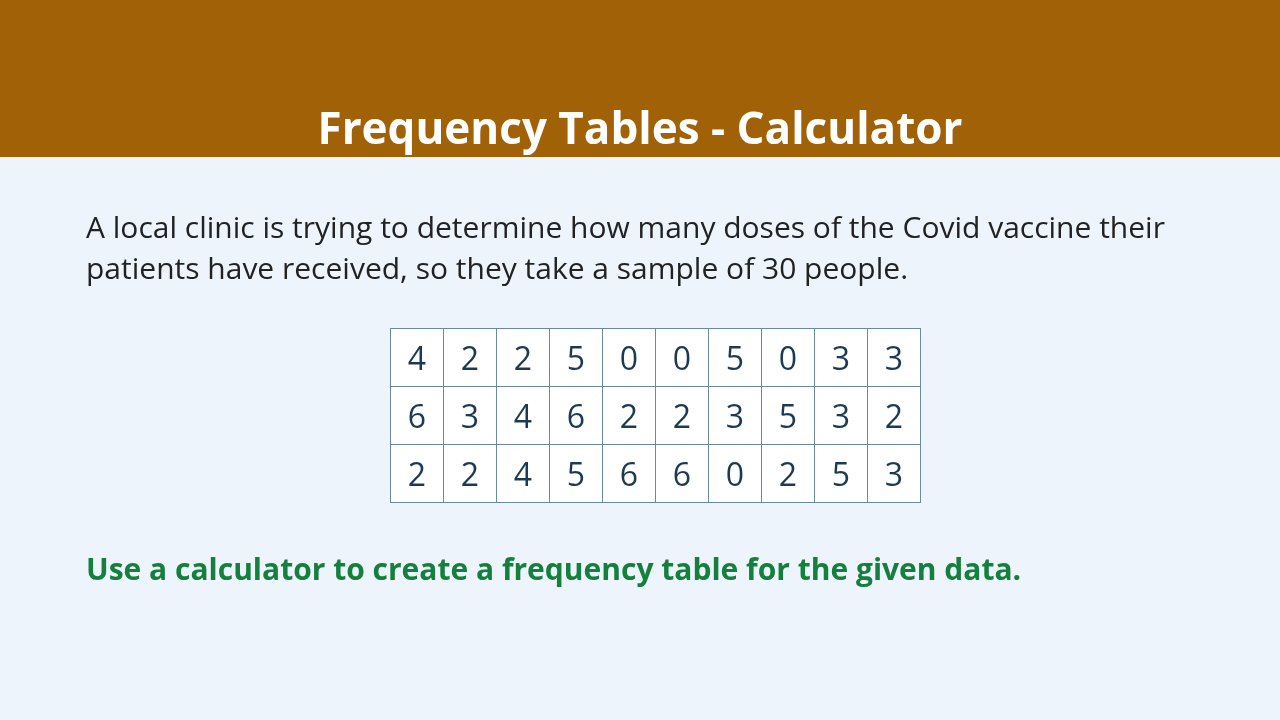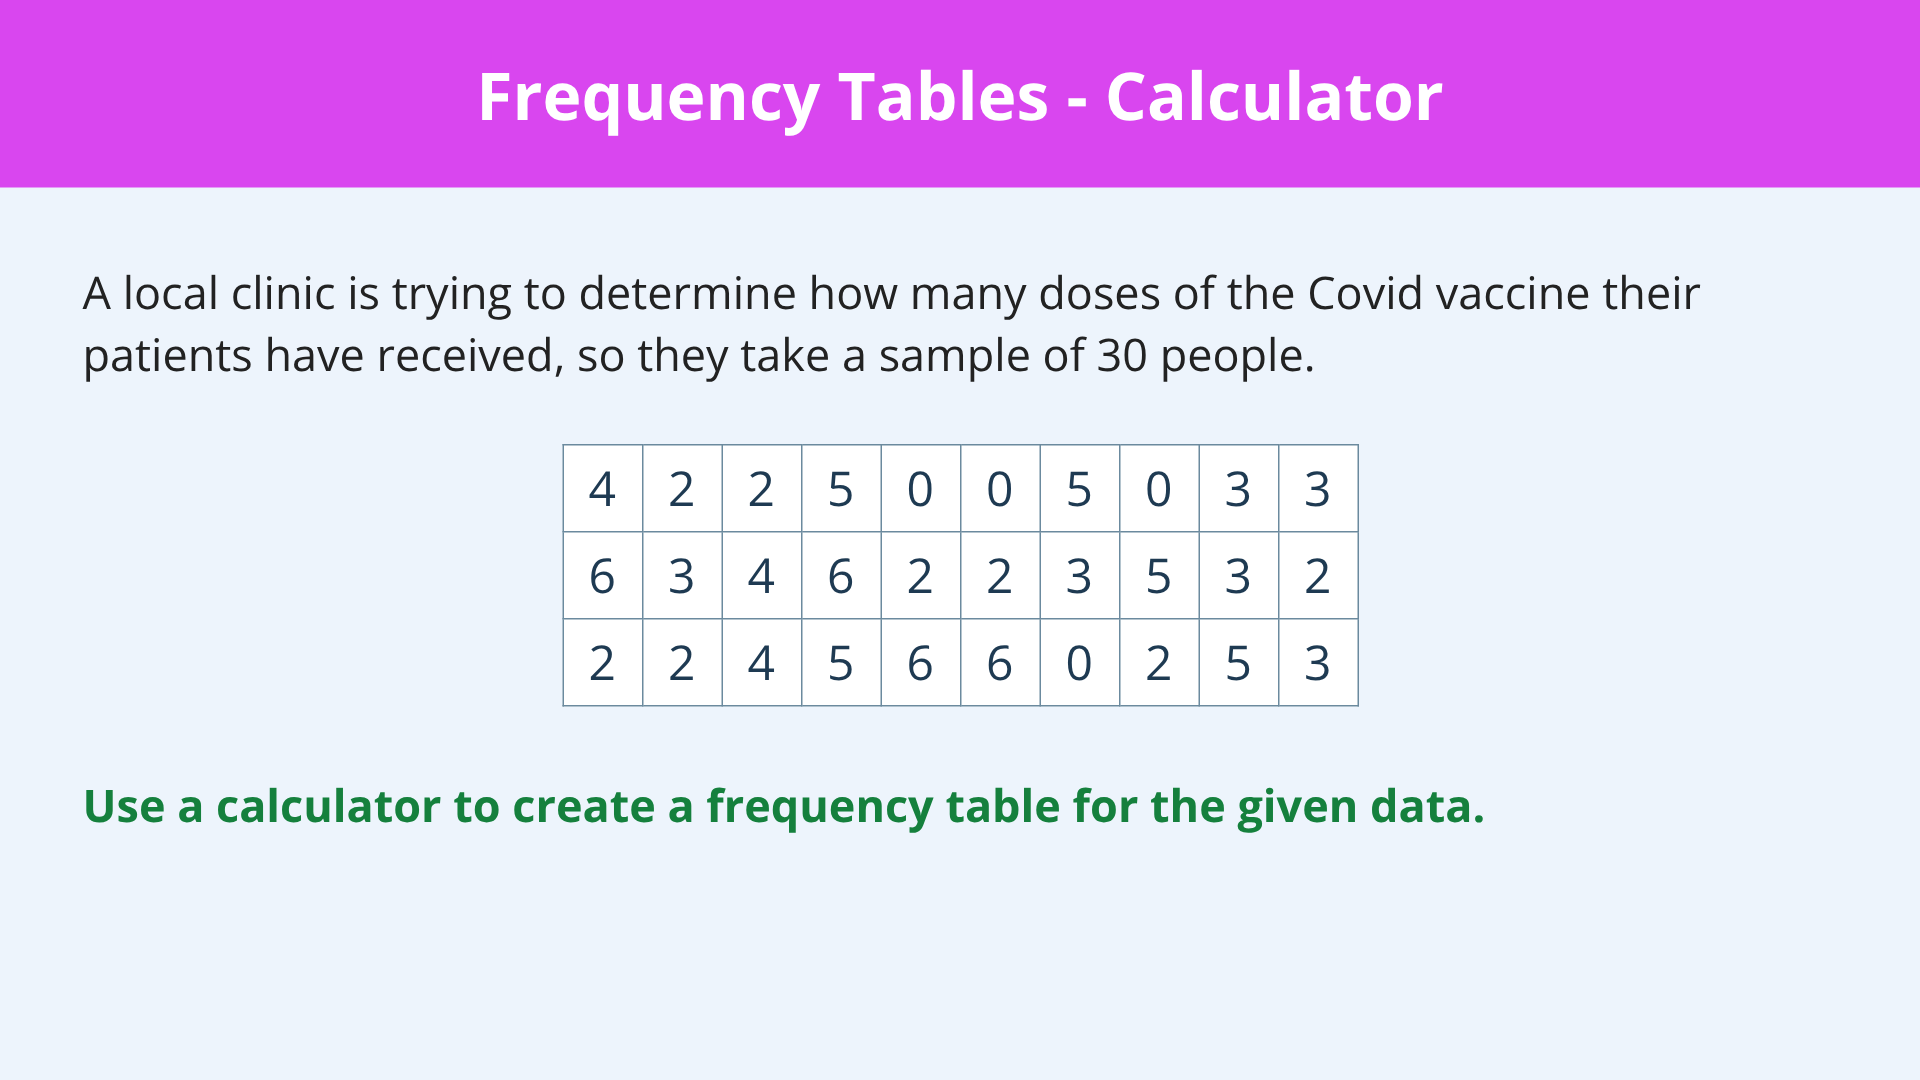--- a/index.html
+++ b/index.html
@@ -9,33 +9,34 @@
     }
     body {
       width: 1280px;
       height: 720px;
       background: #edf4fc;
       font-family: 'Open Sans', 'Segoe UI', Arial, sans-serif;
       color: #1e3a52;
       overflow: hidden;
     }
     .header {
-      background: #d946ef;
-      height: 125px;
+      background: #a16207;
+      height: 157px;
       display: flex;
-      align-items: center;
+      align-items: flex-end;
       justify-content: center;
     }
     .header-title {
       color: #ffffff;
       font-size: 44px;
       font-weight: 700;
     }
     .content {
       padding: 50px 55px 0 55px;
+      margin-left: 31px;
     }
     .description {
       font-size: 30px;
       line-height: 1.35;
       color: #222;
       margin-bottom: 40px;
       font-weight: 400;
     }
     .data-table-wrap {
       display: flex;

